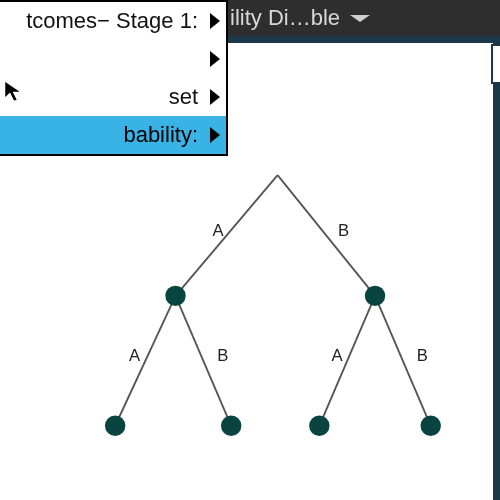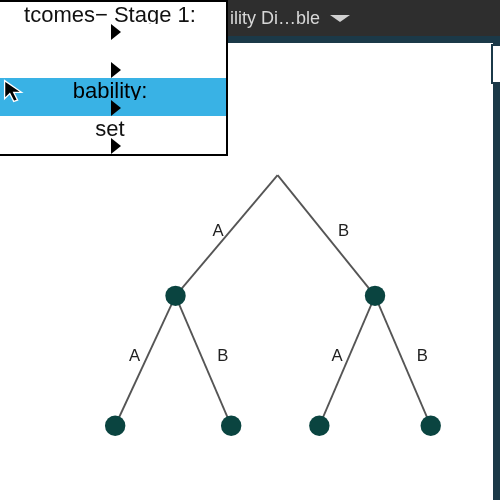--- a/index.html
+++ b/index.html
@@ -8,21 +8,21 @@
 
   .topbar {
     position: absolute;
     left: 0; top: 0;
     width: 500px; height: 36px;
     background: #2e2e2e;
     color: #d8d8d8;
     display: flex;
     align-items: center;
     padding-left: 230px;
-    font-size: 18px;
+    font-size: 22px;
   }
   .chev {
     width: 0; height: 0;
     border-left: 10px solid transparent;
     border-right: 10px solid transparent;
     border-top: 7px solid #d0d0d0;
     margin-left: 10px;
   }
 
   .frame {
@@ -46,21 +46,20 @@
     z-index: 10;
   }
   .menu-item {
     display: flex;
     align-items: center;
     justify-content: flex-end;
     height: 38px;
     padding: 0 6px 0 4px;
     color: #111;
     position: relative;
-    flex-direction: column;
   }
   .menu-item .lbl { flex: 1; text-align: right; padding-right: 4px; white-space: nowrap; overflow: hidden; }
   .menu-item .arrow {
     width: 0; height: 0;
     border-top: 8px solid transparent;
     border-bottom: 8px solid transparent;
     border-left: 10px solid #000;
     margin-left: 8px;
   }
   .menu-item.sel { background: #39b2e5; color: #000; }
@@ -129,25 +128,25 @@
 </div>
 
 <div class="menu" id="menu">
     <div class="menu-item">
       <span class="lbl">tcomes− Stage 1:</span>
       <span class="arrow"></span>
     </div>
     <div class="menu-item">
       <span class="arrow"></span>
     </div>
+    <div class="menu-item">
+      <span class="lbl">set</span>
+      <span class="arrow"></span>
+    </div>
     <div class="menu-item sel">
       <span class="lbl">bability:</span>
-      <span class="arrow"></span>
-    </div>
-    <div class="menu-item">
-      <span class="lbl">set</span>
       <span class="arrow"></span>
     </div>
   </div>
 
 <svg class="cursor" viewBox="0 0 20 20">
   <path d="M2 2 L2 16 L6 12 L9 18 L12 17 L9 11 L15 11 Z" fill="#000" stroke="#fff" stroke-width="1"></path>
 </svg>
 
 </body></html>

